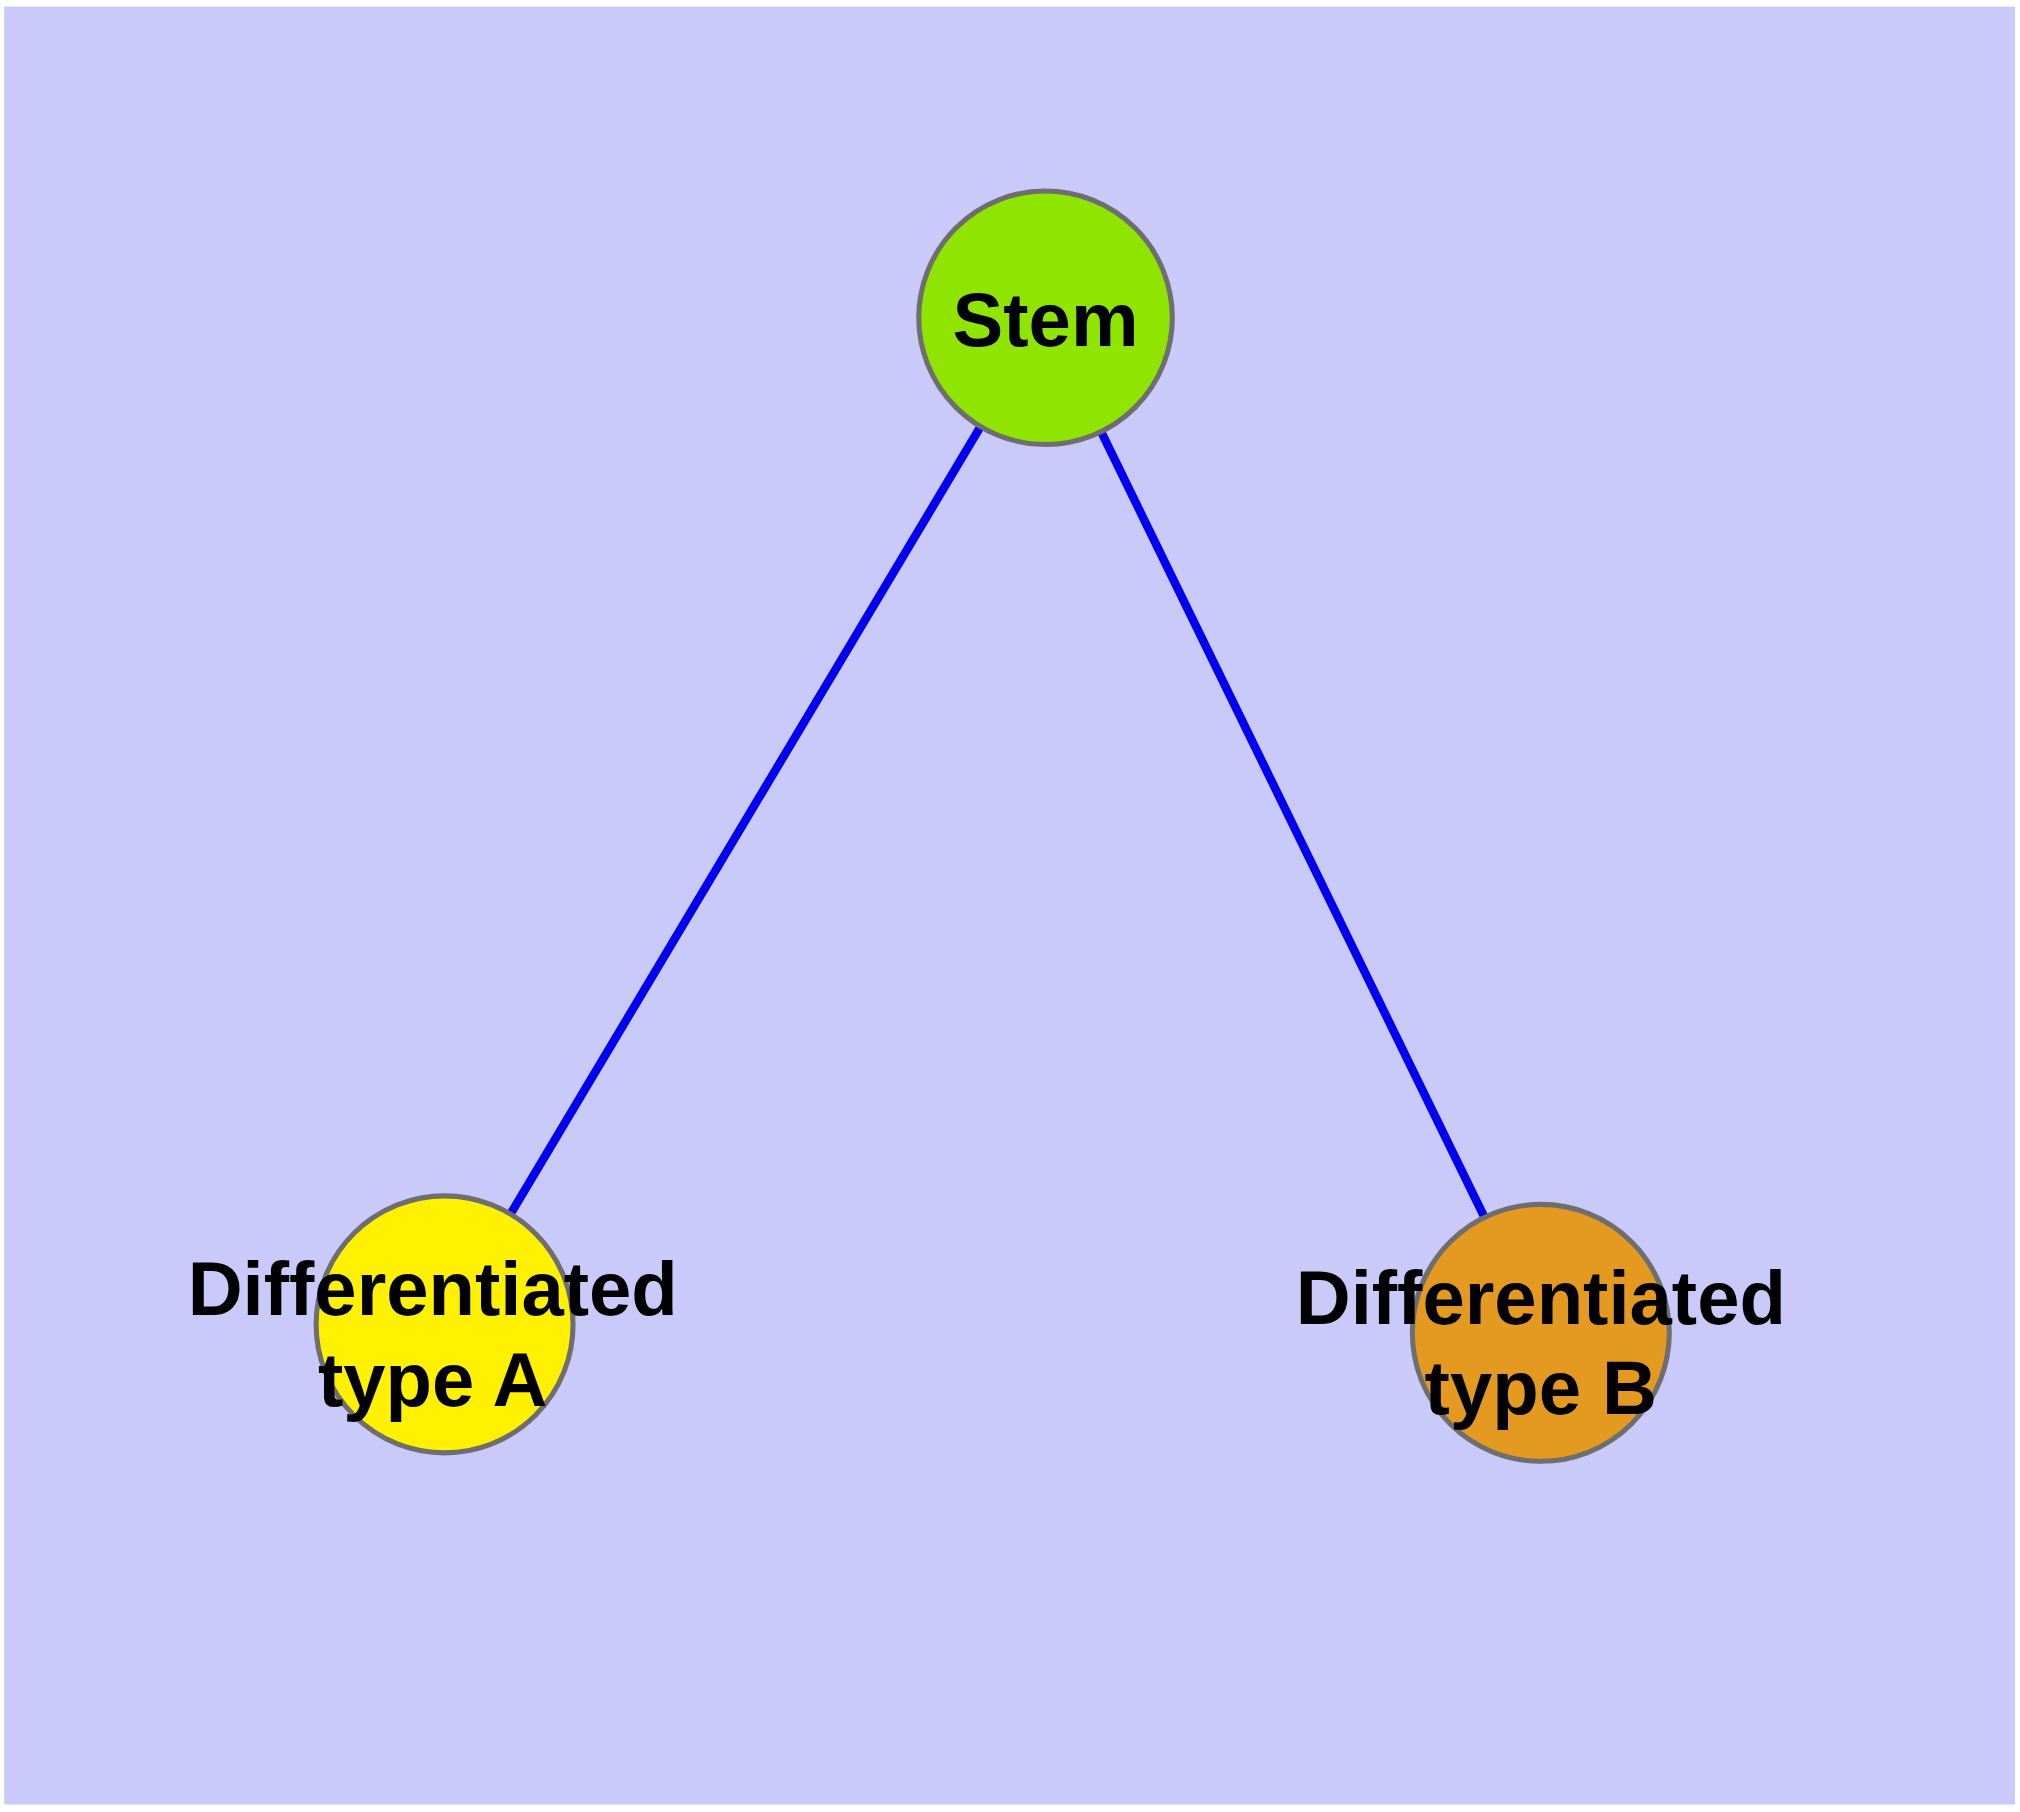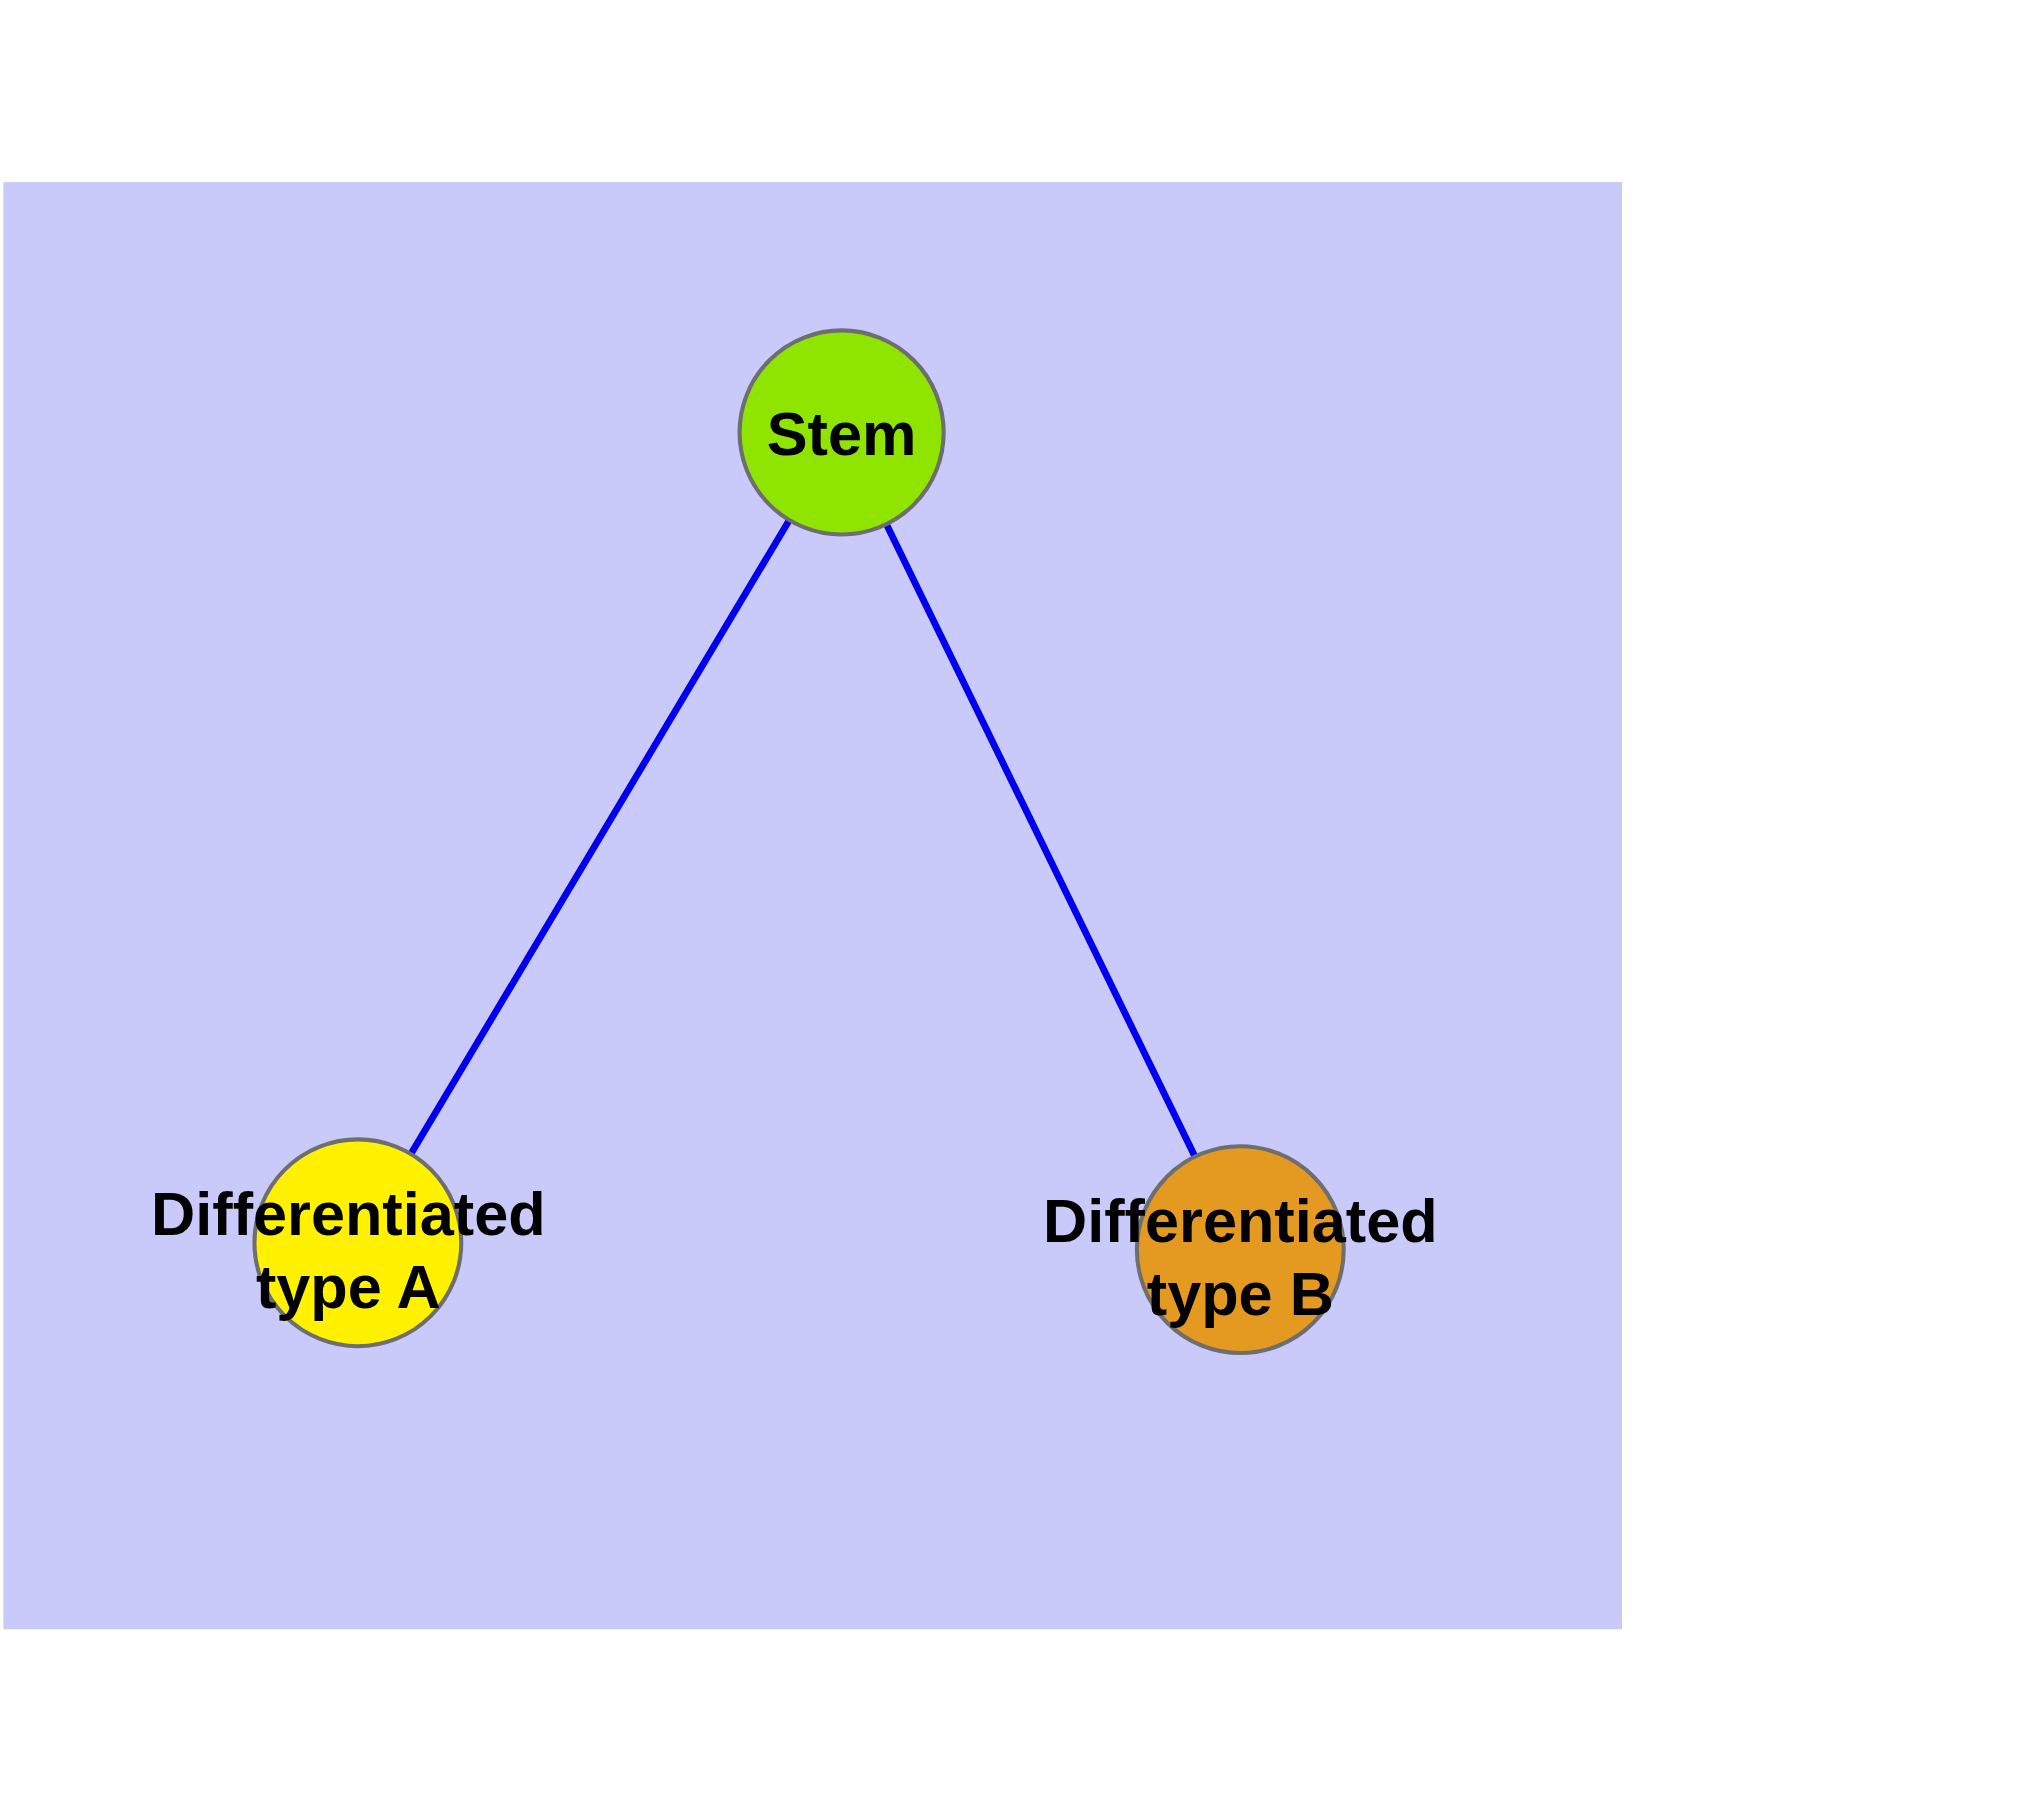--- a/index.html
+++ b/index.html
@@ -1,21 +1,21 @@
 <!DOCTYPE html>
 <html style="font-size:13.6px"><head>
 <meta charset="utf-8">
 <style>
   html, body {
     margin: 0;
     padding: 0;
     background: #ffffff;
   }
   .stage {
-    width: 1622px;
+    width: 2015px;
     height: 1812px;
     position: relative;
     overflow: hidden;
     background: #ffffff;
     border-radius: 8px;
   }
   svg {
     display: block;
     width: 100%;
     height: 100%;

